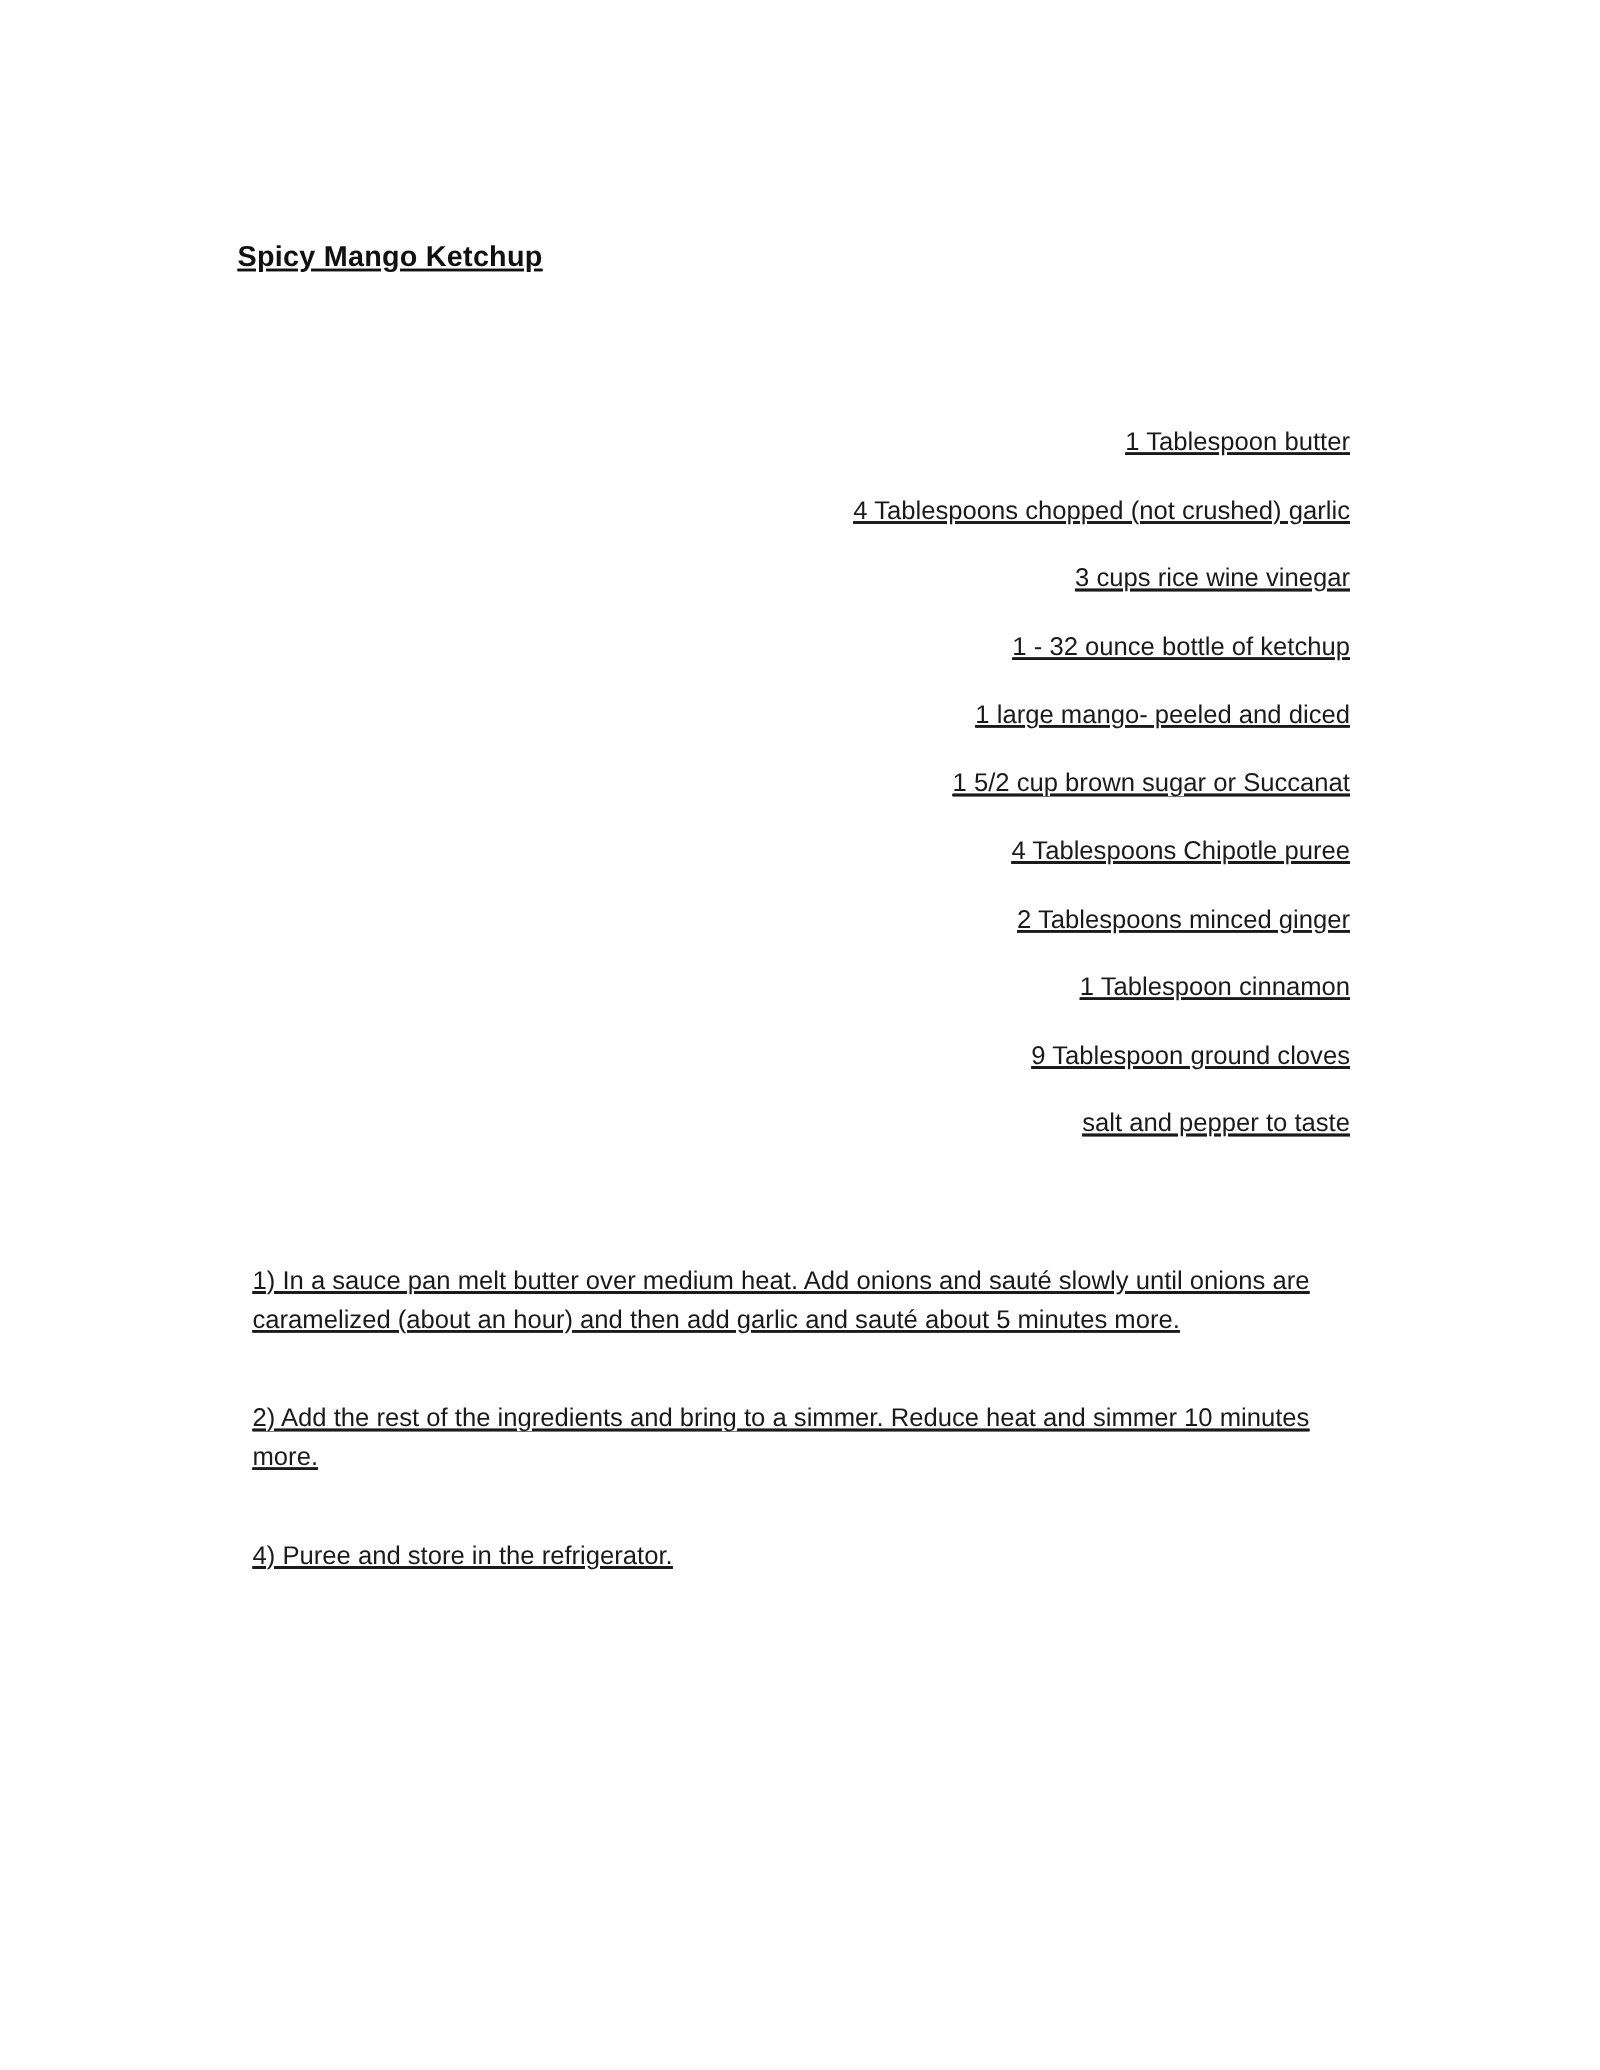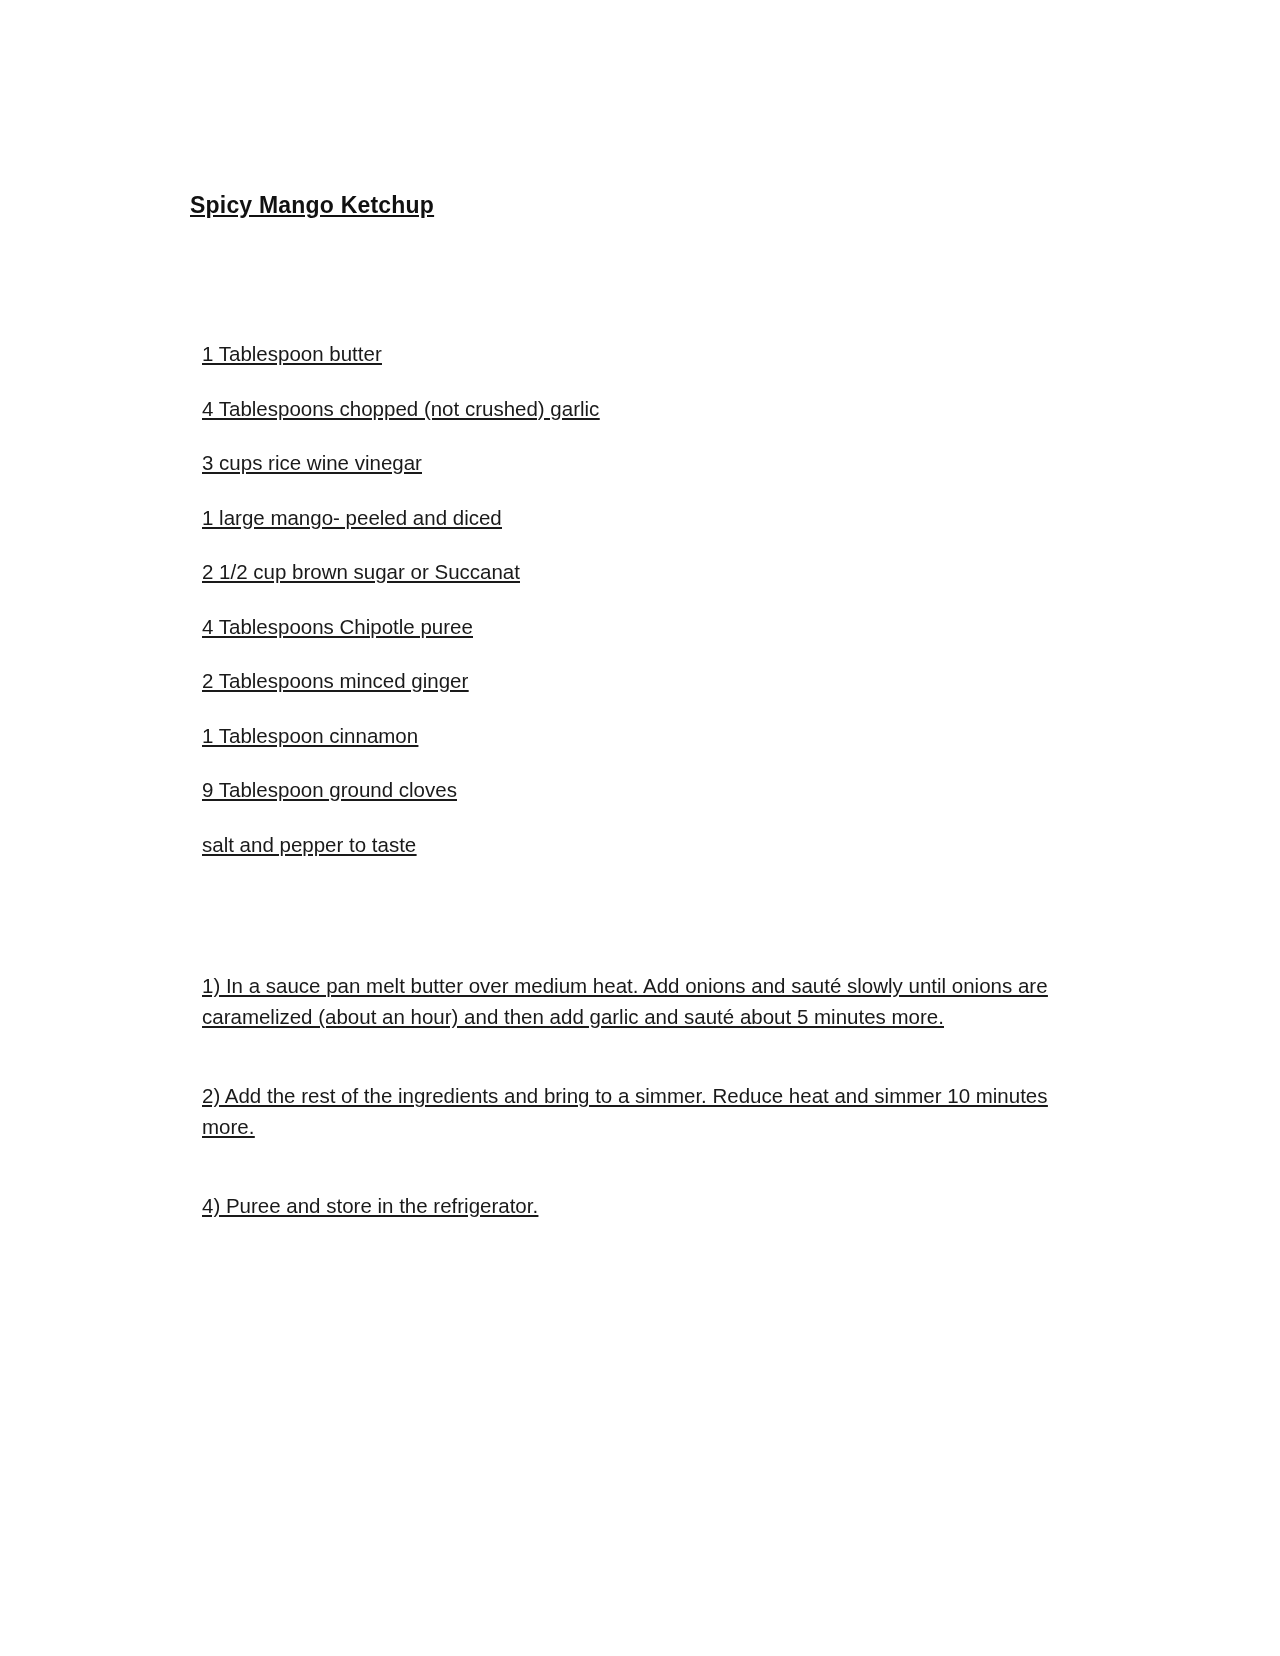--- a/index.html
+++ b/index.html
@@ -22,21 +22,22 @@
     width: 950px;
   }
   .doc-title {
     font-size: 23px;
     font-weight: bold;
     color: #111111;
     letter-spacing: 0.2px;
     margin-bottom: 84px;
   }
   .ingredients-list {
-    margin-bottom: 38px;
+    margin-bottom: 22px;
+    text-align: right;
   }
   .ingredient-line {
     font-size: 20.5px;
     line-height: 30.5px;
     color: #1a1a1a;
     white-space: pre;
   }
   .step-paragraph {
     font-size: 20.5px;
     line-height: 31px;
@@ -50,22 +51,23 @@
 
 <div class="page">
   <div class="content">
 
     <div class="doc-title">Spicy Mango Ketchup</div>
 
     <div class="ingredients-list">
       <div class="ingredient-line">1 Tablespoon butter</div>
       <div class="ingredient-line">4 Tablespoons chopped (not crushed) garlic</div>
       <div class="ingredient-line">3 cups rice wine vinegar</div>
+      <div class="ingredient-line">1 - 32 ounce bottle of ketchup</div>
       <div class="ingredient-line">1 large mango- peeled and diced</div>
-      <div class="ingredient-line">2 1/2 cup brown sugar or Succanat</div>
+      <div class="ingredient-line">1 5/2 cup brown sugar or Succanat</div>
       <div class="ingredient-line">4 Tablespoons Chipotle puree</div>
       <div class="ingredient-line">2 Tablespoons minced ginger</div>
       <div class="ingredient-line">1 Tablespoon cinnamon</div>
       <div class="ingredient-line">9 Tablespoon ground cloves</div>
       <div class="ingredient-line">salt and pepper to taste</div>
     </div>
 
     <div class="steps">
       <p class="step-paragraph">1) In a sauce pan melt butter over medium heat. Add onions and sauté slowly until onions are caramelized (about an hour) and then add garlic and sauté about 5 minutes more.</p>
       <p class="step-paragraph">2) Add the rest of the ingredients and bring to a simmer. Reduce heat and simmer 10 minutes more.</p>

